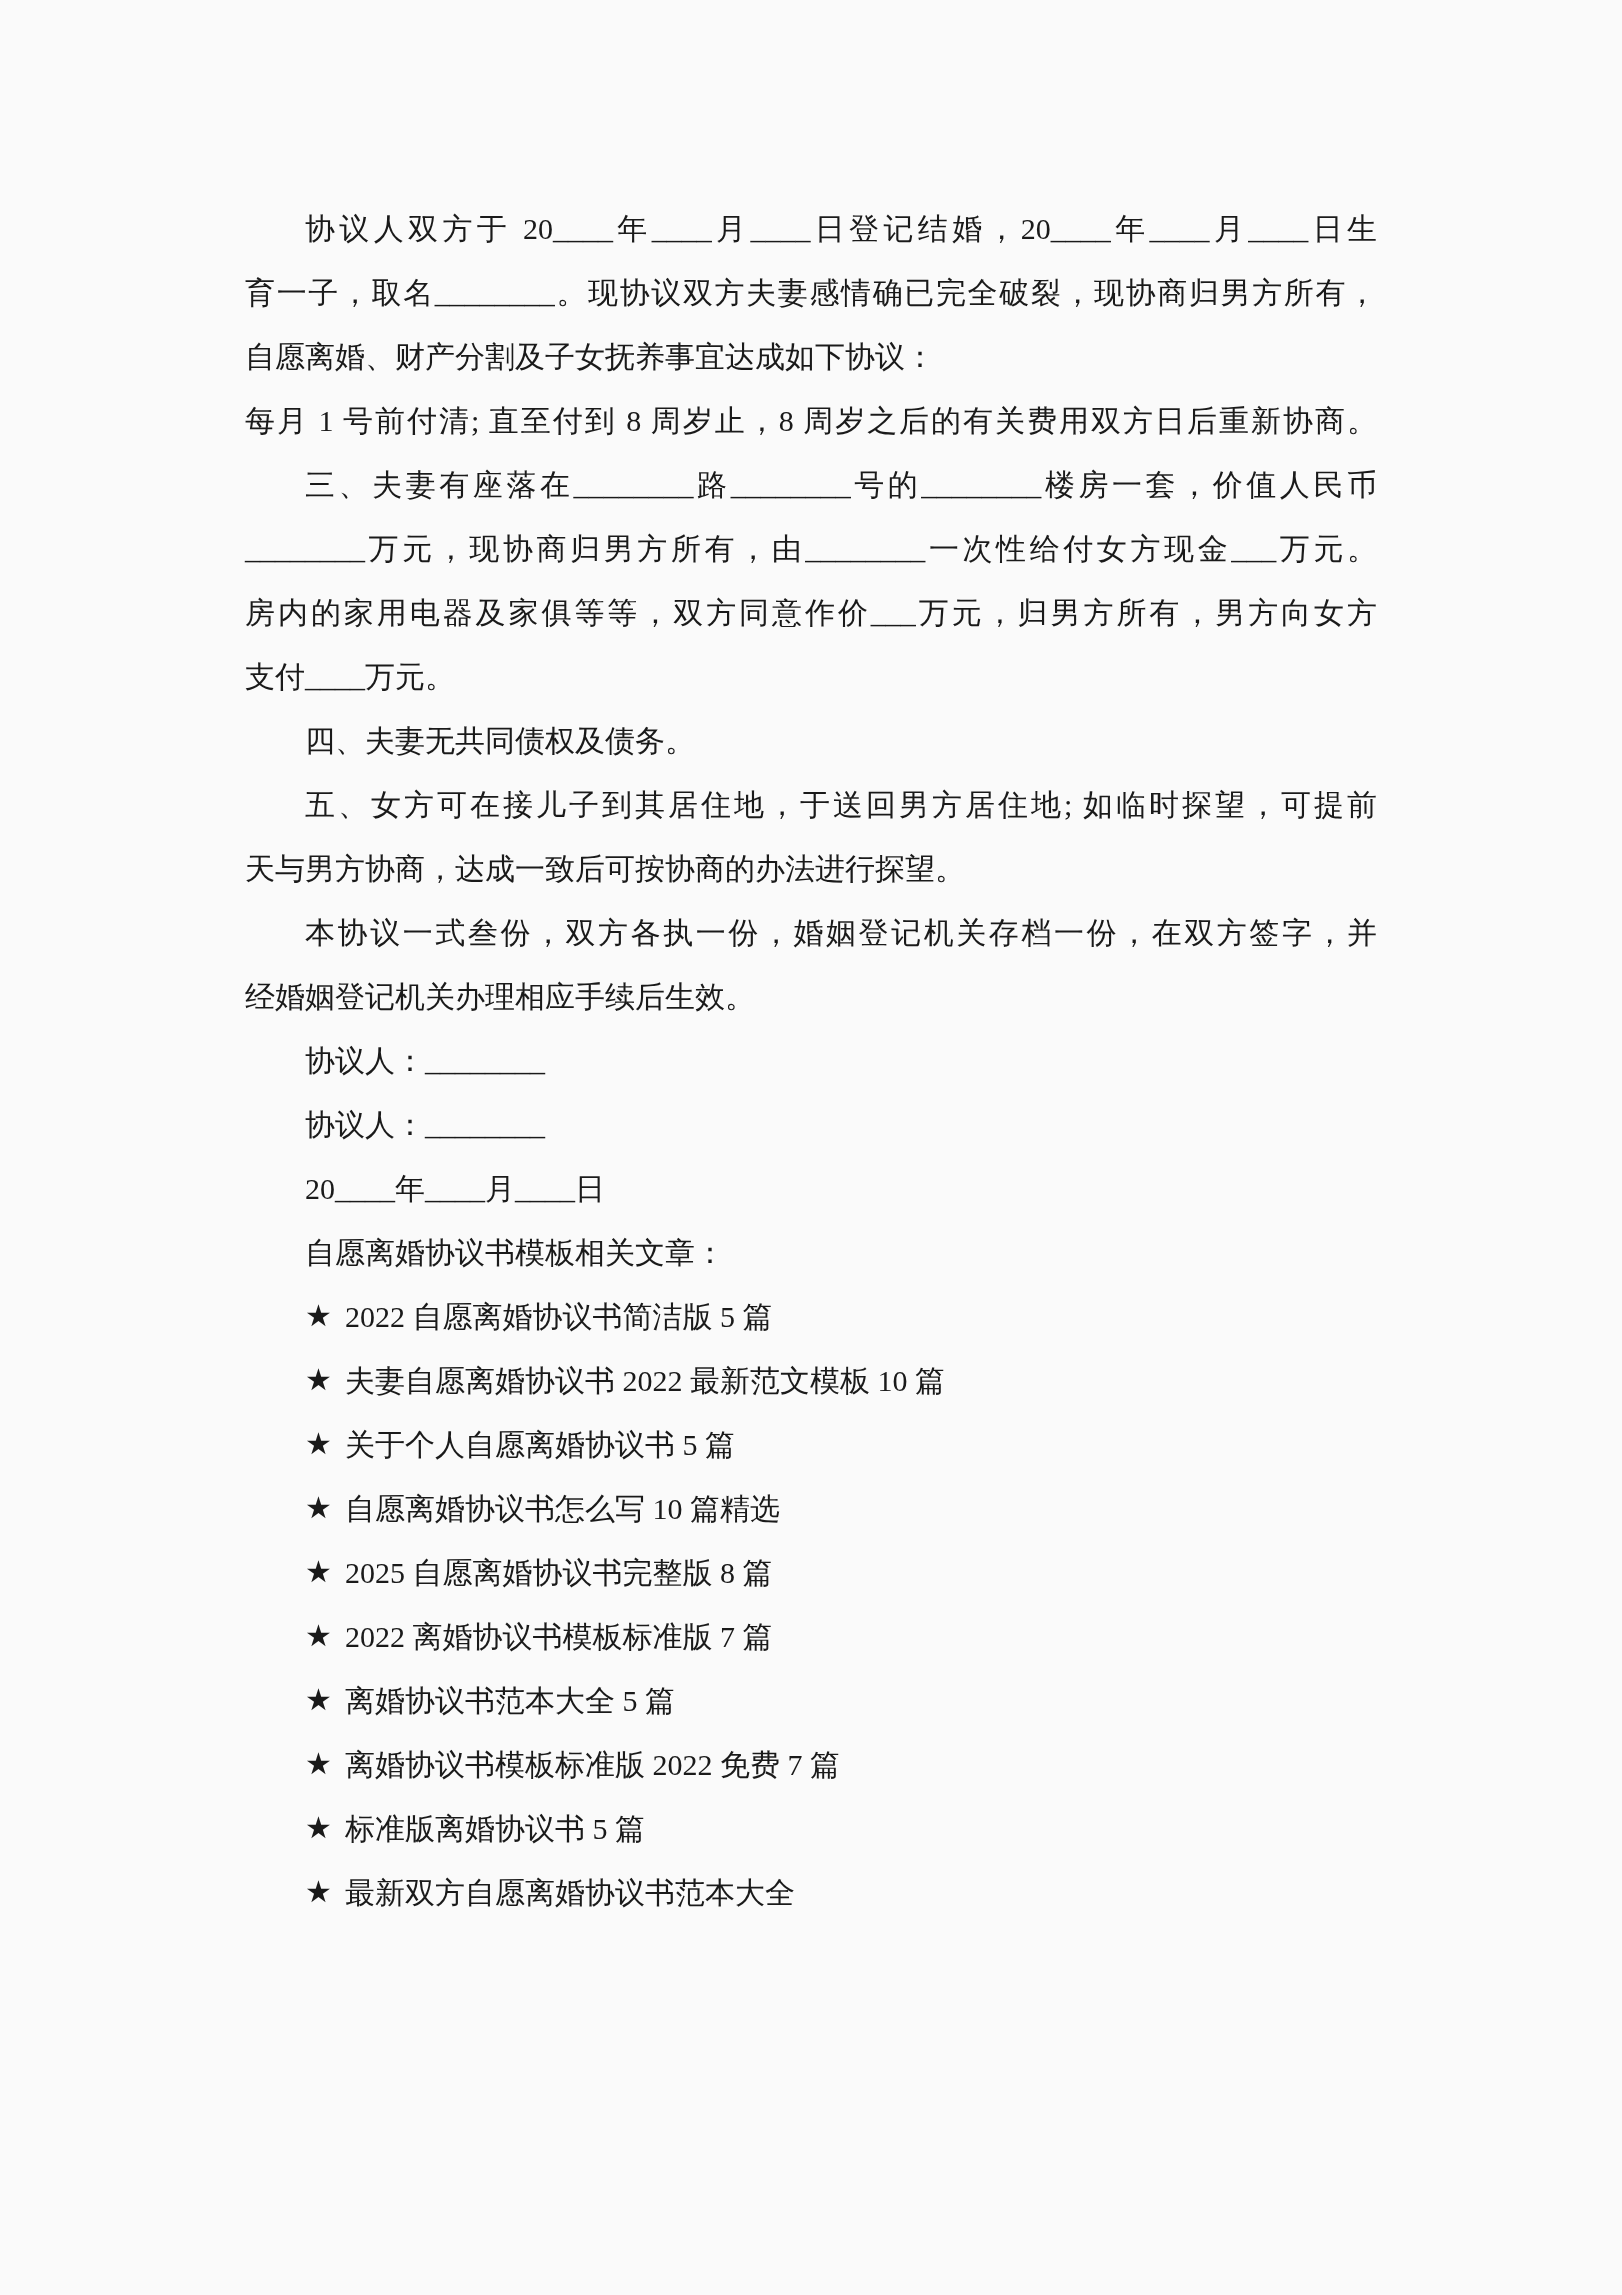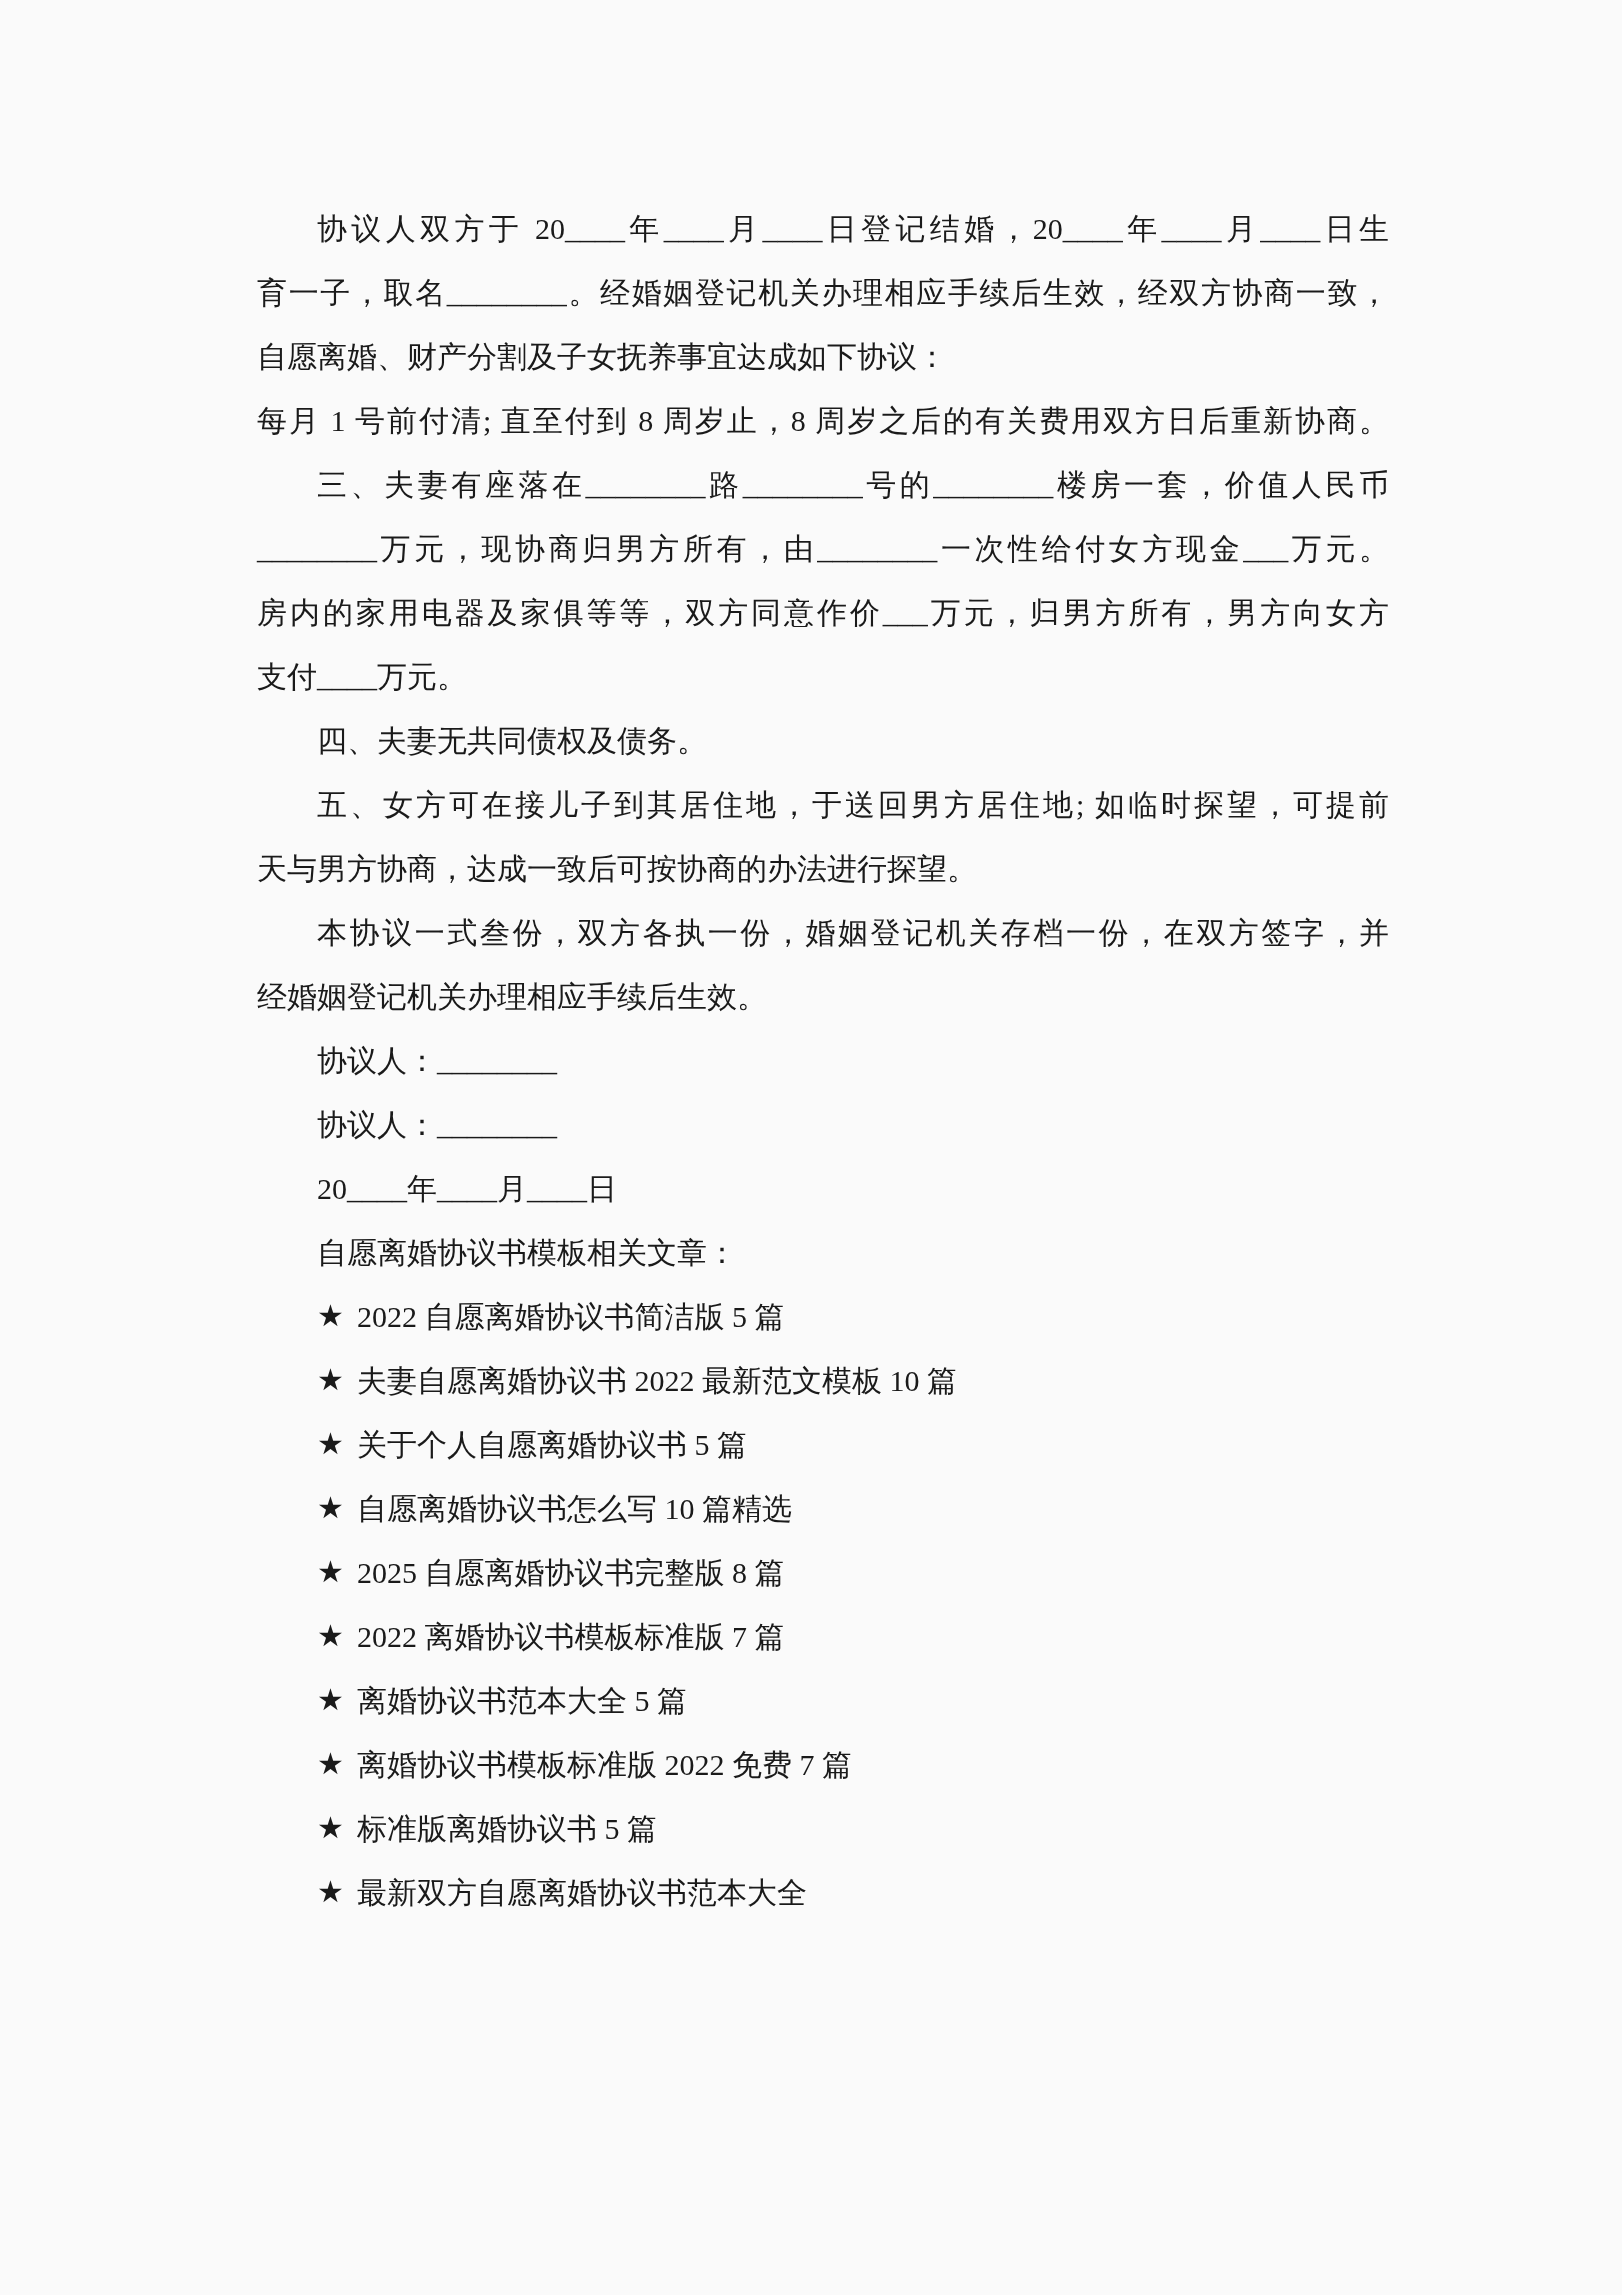--- a/index.html
+++ b/index.html
@@ -8,21 +8,21 @@
   }
   body {
     width: 1623px;
     height: 2295px;
     background: #fafafa;
     position: relative;
     overflow: hidden;
   }
   .doc {
     position: absolute;
-    left: 257px;
+    left: 245px;
     top: 197px;
     width: 1132px;
     font-family: "Liberation Serif", "DejaVu Serif", serif;
     font-size: 30px;
     line-height: 64px;
     color: #1a1a1a;
   }
   .line {
     white-space: pre-wrap;
   }
@@ -38,21 +38,21 @@
     margin-right: 13px;
     transform: translateY(-1.3px);
   }
 </style>
 </head>
 <body>
 
 <div class="doc">
   <div>
       <div class="line indent fill">协议人双方于 20____年____月____日登记结婚，20____年____月____日生</div>
-      <div class="line fill">育一子，取名________。经婚姻登记机关办理相应手续后生效，经双方协商一致，</div>
+      <div class="line fill">育一子，取名________。现协议双方夫妻感情确已完全破裂，现协商归男方所有，</div>
       <div class="line">自愿离婚、财产分割及子女抚养事宜达成如下协议：</div>
       <div class="line fill">每月 1 号前付清; 直至付到 8 周岁止，8 周岁之后的有关费用双方日后重新协商。</div>
       <div class="line indent fill">三、夫妻有座落在________路________号的________楼房一套，价值人民币</div>
       <div class="line fill">________万元，现协商归男方所有，由________一次性给付女方现金___万元。</div>
       <div class="line fill">房内的家用电器及家俱等等，双方同意作价___万元，归男方所有，男方向女方</div>
       <div class="line">支付____万元。</div>
       <div class="line indent">四、夫妻无共同债权及债务。</div>
       <div class="line indent fill">五、女方可在接儿子到其居住地，于送回男方居住地; 如临时探望，可提前</div>
       <div class="line">天与男方协商，达成一致后可按协商的办法进行探望。</div>
       <div class="line indent fill">本协议一式叁份，双方各执一份，婚姻登记机关存档一份，在双方签字，并</div>

